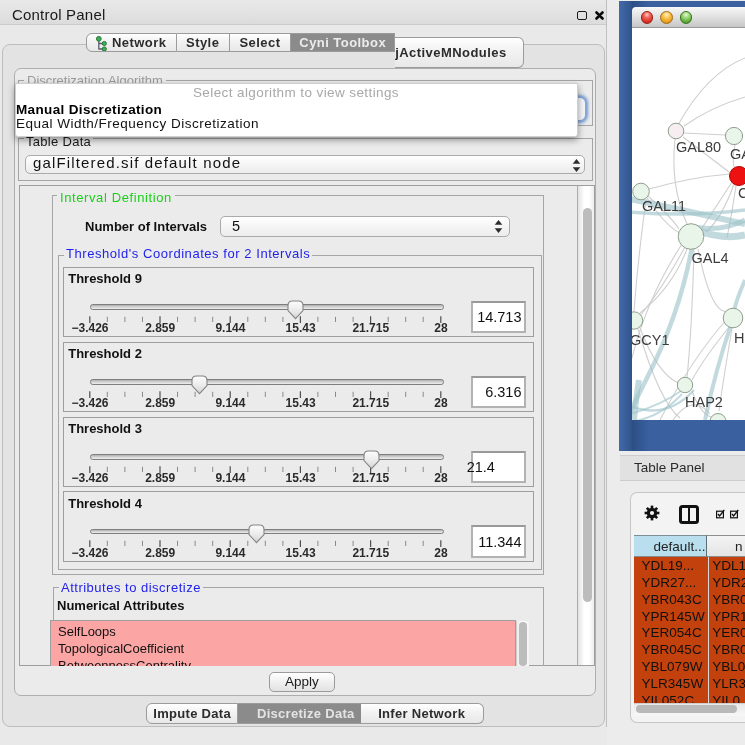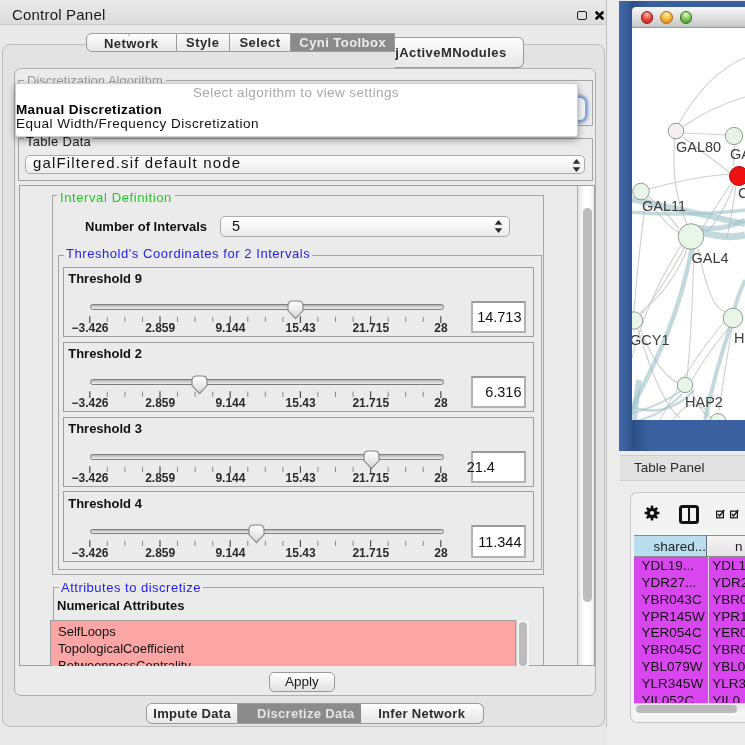--- a/index.html
+++ b/index.html
@@ -8,21 +8,21 @@
 </style></head>
 <body>
 <div class="abs" style="left:0;top:0;width:607px;height:25px;background:linear-gradient(#e9e9e9,#dcdcdc);border-bottom:1px solid #cccccc;"></div>
 <div class="abs" style="left:12px;top:6px;font-size:15px;color:#1a1a1a;letter-spacing:0.2px;">Control Panel</div>
 <div class="abs" style="left:577px;top:10.5px;width:9.6px;height:9.6px;border:1.8px solid #1a1a1a;border-radius:2px;"></div>
 <svg class="abs" style="left:594.5px;top:11px;" width="9" height="9" viewBox="0 0 9 9">
     <path d="M1.5 1.5 L7.5 7.5 M7.5 1.5 L1.5 7.5" stroke="#0a0a0a" stroke-width="2.6" stroke-linecap="round"></path>
   </svg>
 <div class="abs" style="left:2px;top:44px;width:603px;height:683px;background:#e3e3e3;border:1px solid #bdbdbd;border-radius:8px;"></div>
 <div class="abs" style="left:14px;top:68px;width:582px;height:628px;background:#ebebeb;border:1px solid #aeaeae;border-radius:7px;"></div>
-<div class="abs" style="left:85.8px;top:33px;width:90.8px;height:19px;background:linear-gradient(#ffffff,#f2f2f2 45%,#e8e8e8);border:1px solid #9b9b9b;border-top-left-radius:6px;border-bottom-left-radius:6px;display:flex;align-items:center;justify-content:center;font-size:13px;font-weight:bold;letter-spacing:0.45px;color:#2c2c2c;z-index:5;flex-direction:column;">
+<div class="abs" style="left:85.8px;top:33px;width:90.8px;height:19px;background:linear-gradient(#ffffff,#f2f2f2 45%,#e8e8e8);border:1px solid #9b9b9b;border-top-left-radius:6px;border-bottom-left-radius:6px;display:flex;align-items:center;justify-content:center;font-size:13px;font-weight:bold;letter-spacing:0.45px;color:#2c2c2c;z-index:5;">
     <svg width="12" height="16" viewBox="0 0 12 16" style="margin-right:4px;">
       <path d="M2.8 5.5 V14.5 M2.8 8.5 H7.8 M2.8 14 H7.8" stroke="#5c5c6e" stroke-width="1.3" fill="none"></path>
       <circle cx="2.8" cy="3.8" r="2.4" fill="#3fae54" stroke="#1e7031" stroke-width="0.9"></circle>
       <circle cx="8.3" cy="8.5" r="2.1" fill="#3fae54" stroke="#1e7031" stroke-width="0.9"></circle>
       <circle cx="8.3" cy="14" r="2.1" fill="#3fae54" stroke="#1e7031" stroke-width="0.9"></circle>
     </svg>
     <span>Network</span>
   </div>
 <div class="abs" style="left:176.6px;top:33px;width:53.2px;height:19px;background:linear-gradient(#ffffff,#f2f2f2 45%,#e8e8e8);border:1px solid #9b9b9b;border-left:none;display:flex;align-items:center;justify-content:center;font-size:13px;font-weight:bold;letter-spacing:0.45px;color:#2c2c2c;z-index:5;">
     <span>Style</span>
@@ -333,24 +333,24 @@
 <svg class="abs" style="left:715.5px;top:509px;" width="9" height="9.5" viewBox="0 0 9 9.5">
     <rect x="0.6" y="2.2" width="6.8" height="6.6" fill="none" stroke="#111" stroke-width="1.2"></rect>
     <path d="M2 5 L3.6 7 L8.3 1" stroke="#111" stroke-width="1.3" fill="none"></path>
   </svg>
 <svg class="abs" style="left:729.5px;top:509px;" width="9" height="9.5" viewBox="0 0 9 9.5">
     <rect x="0.6" y="2.2" width="6.8" height="6.6" fill="none" stroke="#111" stroke-width="1.2"></rect>
     <path d="M2 5 L3.6 7 L8.3 1" stroke="#111" stroke-width="1.3" fill="none"></path>
   </svg>
 <div class="abs" style="left:633.6px;top:535px;width:111.4px;height:21.7px;background:linear-gradient(#f4f4f4,#e4e4e4);border-top:1px solid #8e8e8e;border-bottom:1px solid #8e8e8e;"></div>
 <div class="abs" style="left:633.6px;top:535px;width:73.7px;height:21.7px;background:#b9dfee;border-top:1px solid #7e8e96;border-bottom:1px solid #8a8a8a;border-right:1.5px solid #5e6e76;font-size:13.5px;color:#222;">
-    <span style="position:absolute;left:20px;top:3.2px;">shared...</span>
+    <span style="position:absolute;left:20px;top:3.2px;">default...</span>
   </div>
 <div class="abs" style="left:735px;top:538.5px;font-size:13.5px;color:#222;">n</div>
-<div class="abs" style="left:633.6px;top:556.7px;width:111.4px;height:146px;background:#d946ef;overflow:hidden;">
+<div class="abs" style="left:633.6px;top:556.7px;width:111.4px;height:146px;background:#c2410c;overflow:hidden;">
     <div style="position:absolute;left:8px;top:1.5px;font-size:13.5px;color:#111;">YDL19...</div>
     <div style="position:absolute;left:78.6px;top:1.5px;font-size:13.5px;color:#111;">YDL1</div>
     <div style="position:absolute;left:8px;top:18.3px;font-size:13.5px;color:#111;">YDR27...</div>
     <div style="position:absolute;left:78.6px;top:18.3px;font-size:13.5px;color:#111;">YDR2</div>
     <div style="position:absolute;left:8px;top:35.1px;font-size:13.5px;color:#111;">YBR043C</div>
     <div style="position:absolute;left:78.6px;top:35.1px;font-size:13.5px;color:#111;">YBR0</div>
     <div style="position:absolute;left:8px;top:51.900000000000006px;font-size:13.5px;color:#111;">YPR145W</div>
     <div style="position:absolute;left:78.6px;top:51.900000000000006px;font-size:13.5px;color:#111;">YPR1</div>
     <div style="position:absolute;left:8px;top:68.7px;font-size:13.5px;color:#111;">YER054C</div>
     <div style="position:absolute;left:78.6px;top:68.7px;font-size:13.5px;color:#111;">YER0</div>

